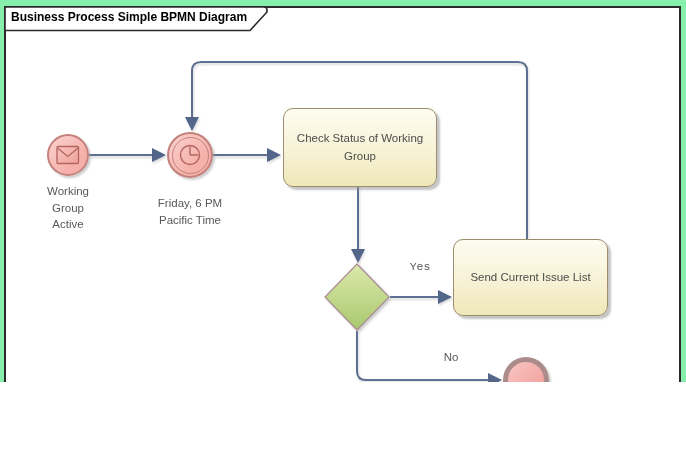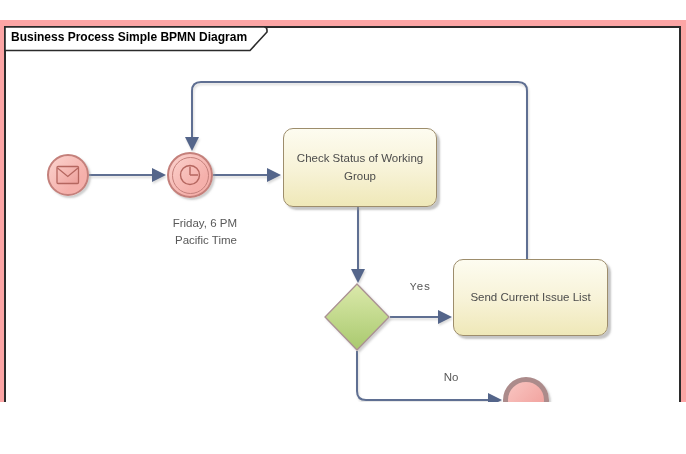--- a/index.html
+++ b/index.html
@@ -1,18 +1,18 @@
 <!DOCTYPE html>
 <html><head>
 <meta charset="utf-8">
 <style>
   * { margin:0; padding:0; box-sizing:border-box; }
   body { font-family:"Liberation Sans", sans-serif; background:#fff; }
 
-  .canvas { position:relative; width:686px; height:382px; background:#fca5a5; overflow:hidden;margin-top:20px; }
+  .canvas { position:relative; width:686px; height:382px; background:#86efac; overflow:hidden; }
 
   .frame {
     position:absolute; left:4px; top:6px; width:677px; height:443px;
     border:2px solid #2b2b2b; background:#ffffff;
   }
 
   .title-tab { position:absolute; left:4px; top:6px; width:268px; height:26px; z-index:5; }
   .title-tab svg { position:absolute; left:0; top:0; }
   .title-tab .title-text {
     position:absolute; left:7px; top:4px; font-size:12px; font-weight:bold; color:#000;
@@ -59,21 +59,21 @@
   .task-send  { left:453px; top:239px; width:155px; height:77px; }
 
   .gateway-svg { position:absolute; left:322px; top:262px; z-index:2;
     filter: drop-shadow(2px 2px 1px rgba(160,160,160,0.5)); }
 
   .diagram-label {
     position:absolute; z-index:3; color:#595959; font-size:11.5px;
     line-height:1.45; text-align:center;
   }
   .label-start   { left:36px;  top:183px; width:64px;  }
-  .label-timer   { left:143px; top:195px; width:94px;text-align:right;  }
+  .label-timer   { left:143px; top:195px; width:94px;  }
   .label-gateway { left:276px; top:217px; width:104px; }
   .label-yes     { left:405px; top:259px; width:30px;font-family:Liberation Mono, monospace;  }
   .label-no      { left:436px; top:349px; width:30px;  }
 </style>
 </head>
 <body>
 
 <div class="canvas">
 
   <div class="frame"></div>
@@ -138,17 +138,18 @@
       <linearGradient id="gwGrad" x1="0" y1="0" x2="0" y2="1">
         <stop offset="0" stop-color="#dbe9ab"></stop>
           <stop offset="1" stop-color="#a9c96e"></stop>
       </linearGradient>
     </defs>
     <polygon points="35,2 67,35 35,68 3,35" fill="url(#gwGrad)" stroke="#ab9193" stroke-width="1.3"></polygon>
   </svg>
 
   <div class="event-circle end-event"></div>
 
+  <div class="diagram-label label-start">Working Group Active</div>
   <div class="diagram-label label-timer">Friday, 6 PM Pacific Time</div>
   <div class="diagram-label label-yes">Yes</div>
   <div class="diagram-label label-no">No</div>
 
 </div>
 
 </body></html>

